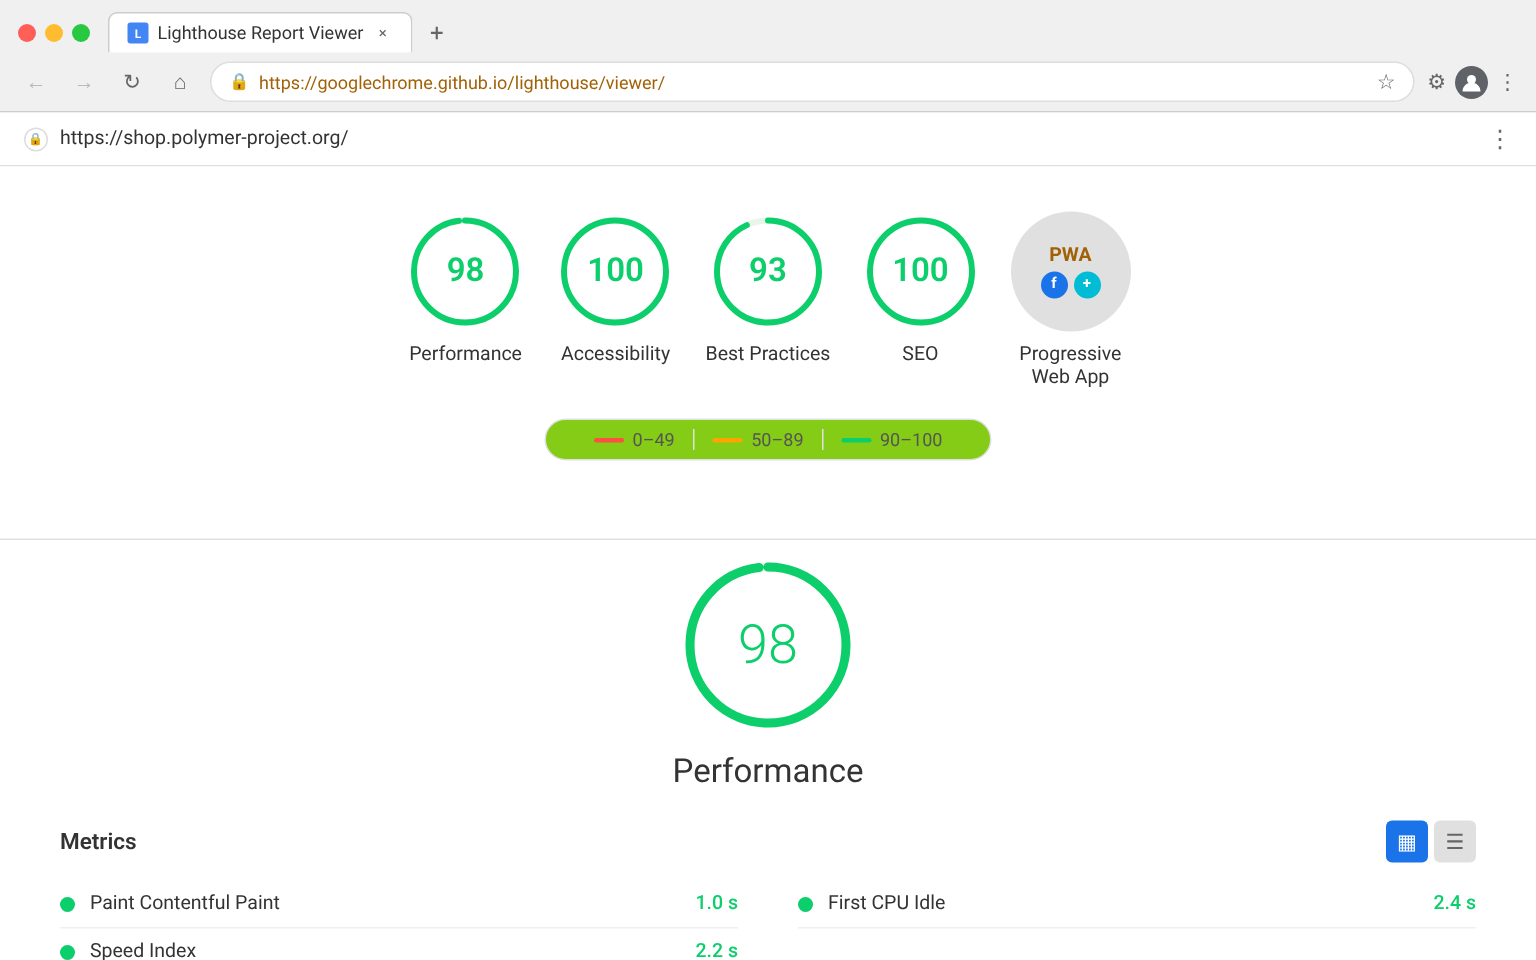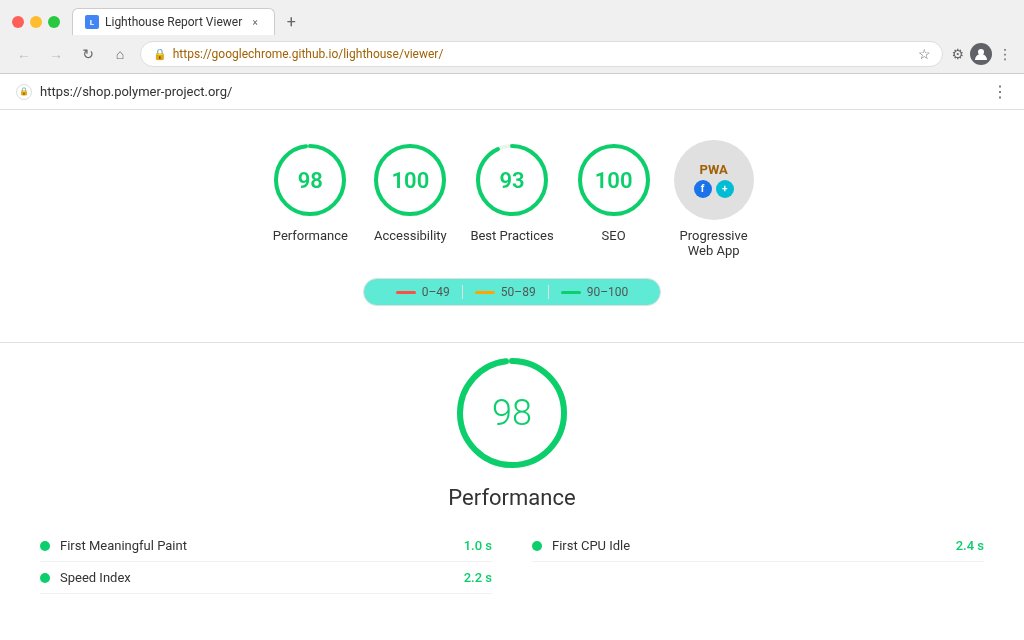--- a/index.html
+++ b/index.html
@@ -200,22 +200,22 @@
       font-size: 10px; color: white; font-weight: bold;
     }
     .pwa-badge.blue { background: #1a73e8; }
     .pwa-badge.teal { background: #00bcd4; }
 
     
     .legend {
       display: flex;
       justify-content: flex-end;
       gap: 0;
-      margin: 0 auto 16px;
-      background: #5eead4;
+      margin: 0 auto 32px;
+      background: #84cc16;
       border: 1px solid #e0e0e0;
       border-radius: 20px;
       padding: 6px 20px;
       width: fit-content;
     }
     .legend-item {
       display: flex; align-items: center; gap: 6px;
       font-size: 12px; color: #555;
       padding: 0 12px;
     }
@@ -455,26 +455,33 @@
       <svg viewBox="0 0 120 120">
         <circle class="circle-bg" cx="60" cy="60" r="52" stroke="#e8f5e9" stroke-width="6" fill="none"></circle>
         <circle class="circle-fg" cx="60" cy="60" r="52" stroke="#0cce6b" stroke-width="6" fill="none" stroke-dasharray="326.7" stroke-dashoffset="6.5" stroke-linecap="round"></circle>
       </svg>
       <span class="main-score-number">98</span>
     </div>
     <span class="main-score-label">Performance</span>
   </div>
 
   <div class="metrics-section">
+    <div class="metrics-header">
+      <span class="metrics-title">Metrics</span>
+      <div class="metrics-view-toggle">
+        <div class="toggle-btn active">▦</div>
+        <div class="toggle-btn inactive">☰</div>
+      </div>
+    </div>
     <div class="metrics-grid">
 
       <div>
         <div class="metric-row">
           <div class="metric-dot green"></div>
-          <span class="metric-name">First Meaningful Paint</span>
+          <span class="metric-name">Paint Contentful Paint</span>
           <span class="metric-value green">1.0 s</span>
         </div>
         <div class="metric-row">
           <div class="metric-dot green"></div>
           <span class="metric-name">Speed Index</span>
           <span class="metric-value green">2.2 s</span>
         </div>
 
       </div>
 

